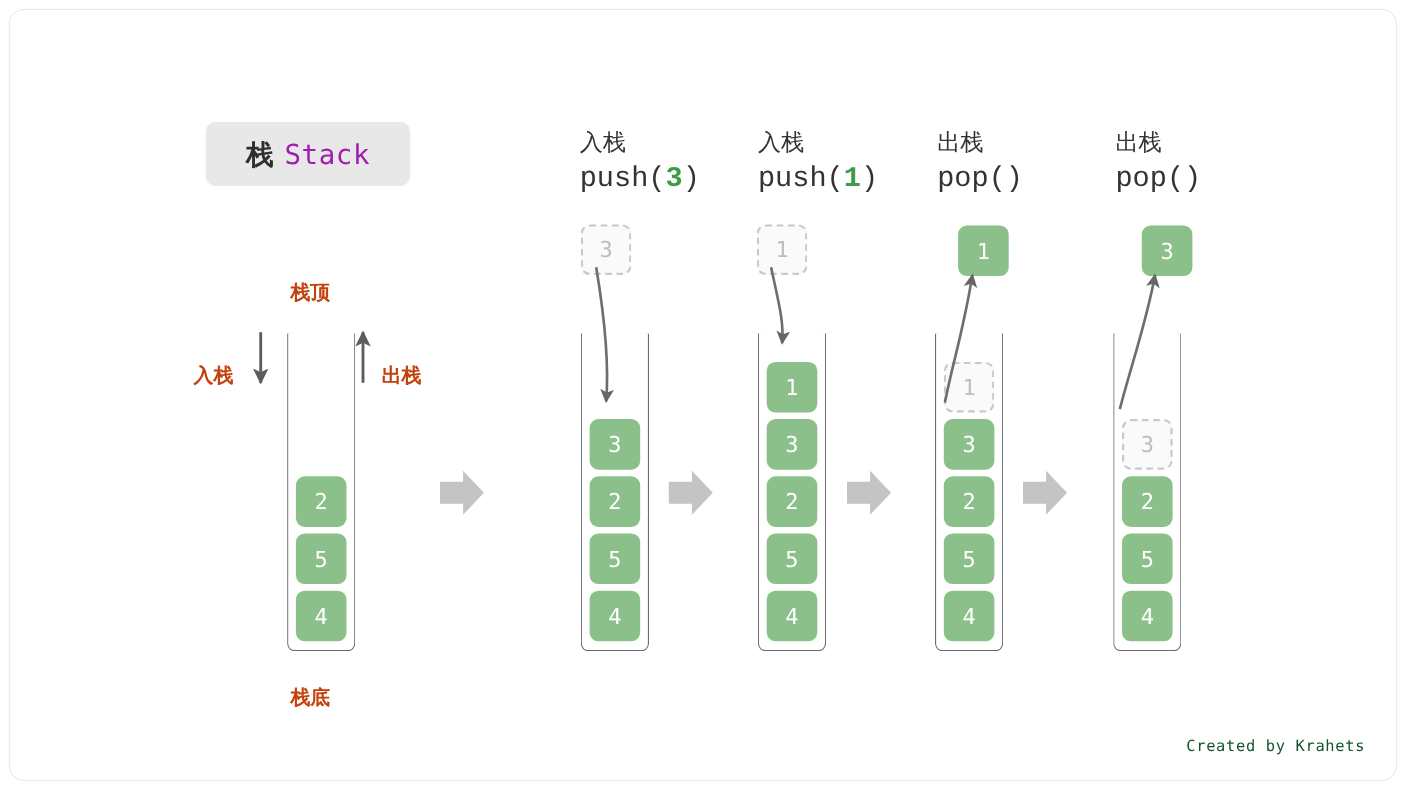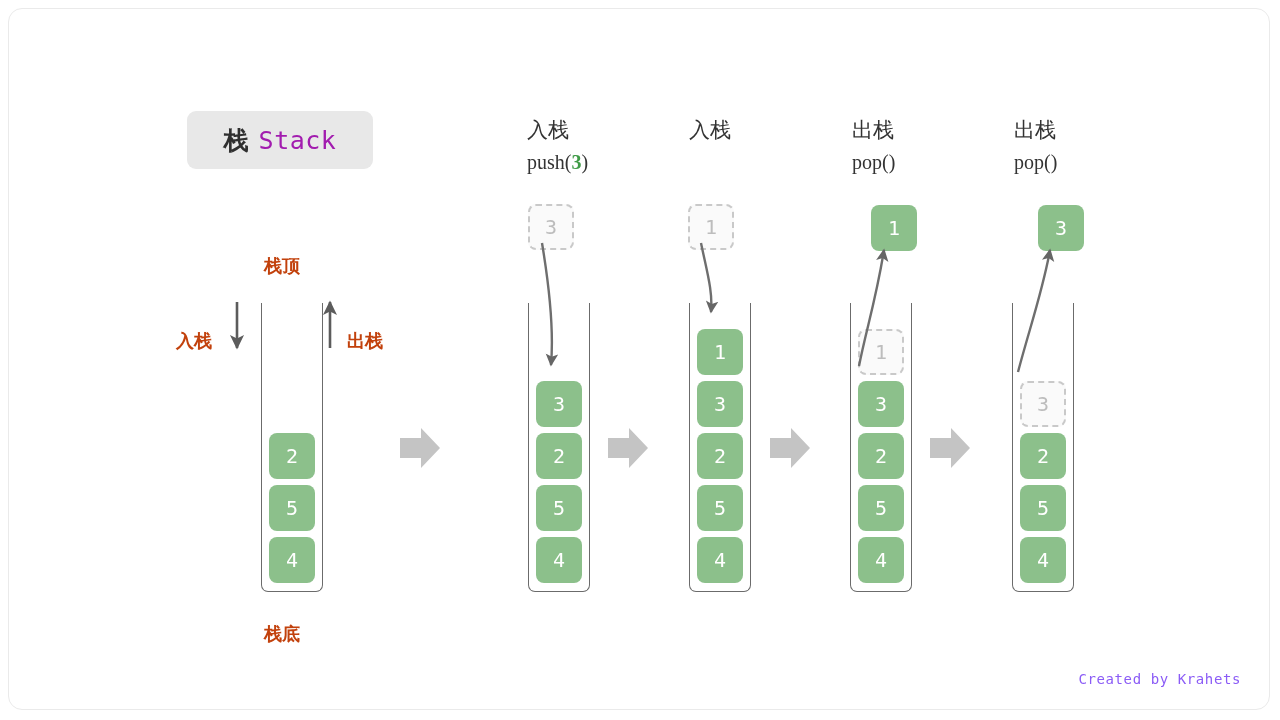--- a/index.html
+++ b/index.html
@@ -68,22 +68,22 @@
     text-align: left;
   }
   .col-head .op-cn {
     font-family: "Liberation Sans", "DejaVu Sans", sans-serif;
     font-size: 21px;
     color: #333333;
     line-height: 30px;
     white-space: nowrap;
   }
   .col-head .op-code {
-    font-family: Liberation Serif, serif;
-    font-size: 20px;
+    font-family: Liberation Mono, monospace;
+    font-size: 26px;
     color: #333333;
     line-height: 34px;
     white-space: nowrap;
   }
   .col-head .op-code .arg {
     color: #3f9b47;
     font-weight: bold;
   }
 
   
@@ -126,21 +126,21 @@
     color: #bdbdbd;
     border: 2px dashed #c9c9c9;
   }
 
   
   #watermark {
     right: 28px;
     bottom: 22px;
     font-family: "DejaVu Sans Mono", "Liberation Mono", monospace;
     font-size: 14px;
-    color: #8b5cf6;
+    color: #14532d;
     letter-spacing: 0.6px;
     white-space: nowrap;
   }
 
   svg.overlay {
     position: absolute;
     left: 0;
     top: 0;
     width: 1280px;
     height: 720px;
@@ -182,20 +182,21 @@
   <div class="abs stack-box" style="left:519px; top:294px;">
     <div class="u-shape"></div>
     <div class="cell solid" style="left:8px; top:78px;">3</div>
     <div class="cell solid" style="left:8px; top:130px;">2</div>
     <div class="cell solid" style="left:8px; top:182px;">5</div>
     <div class="cell solid" style="left:8px; top:234px;">4</div>
   </div>
 
   <div class="abs col-head" style="left:680px; top:106px;">
     <div class="op-cn">入栈</div>
+    <div class="op-code"><span>push(</span><span class="arg">1</span><span>)</span></div>
   </div>
 
   <div class="abs cell ghost" style="left:679px; top:195px;">1</div>
 
   <div class="abs stack-box" style="left:680px; top:294px;">
     <div class="u-shape"></div>
     <div class="cell solid" style="left:8px; top:26px;">1</div>
     <div class="cell solid" style="left:8px; top:78px;">3</div>
     <div class="cell solid" style="left:8px; top:130px;">2</div>
     <div class="cell solid" style="left:8px; top:182px;">5</div>

